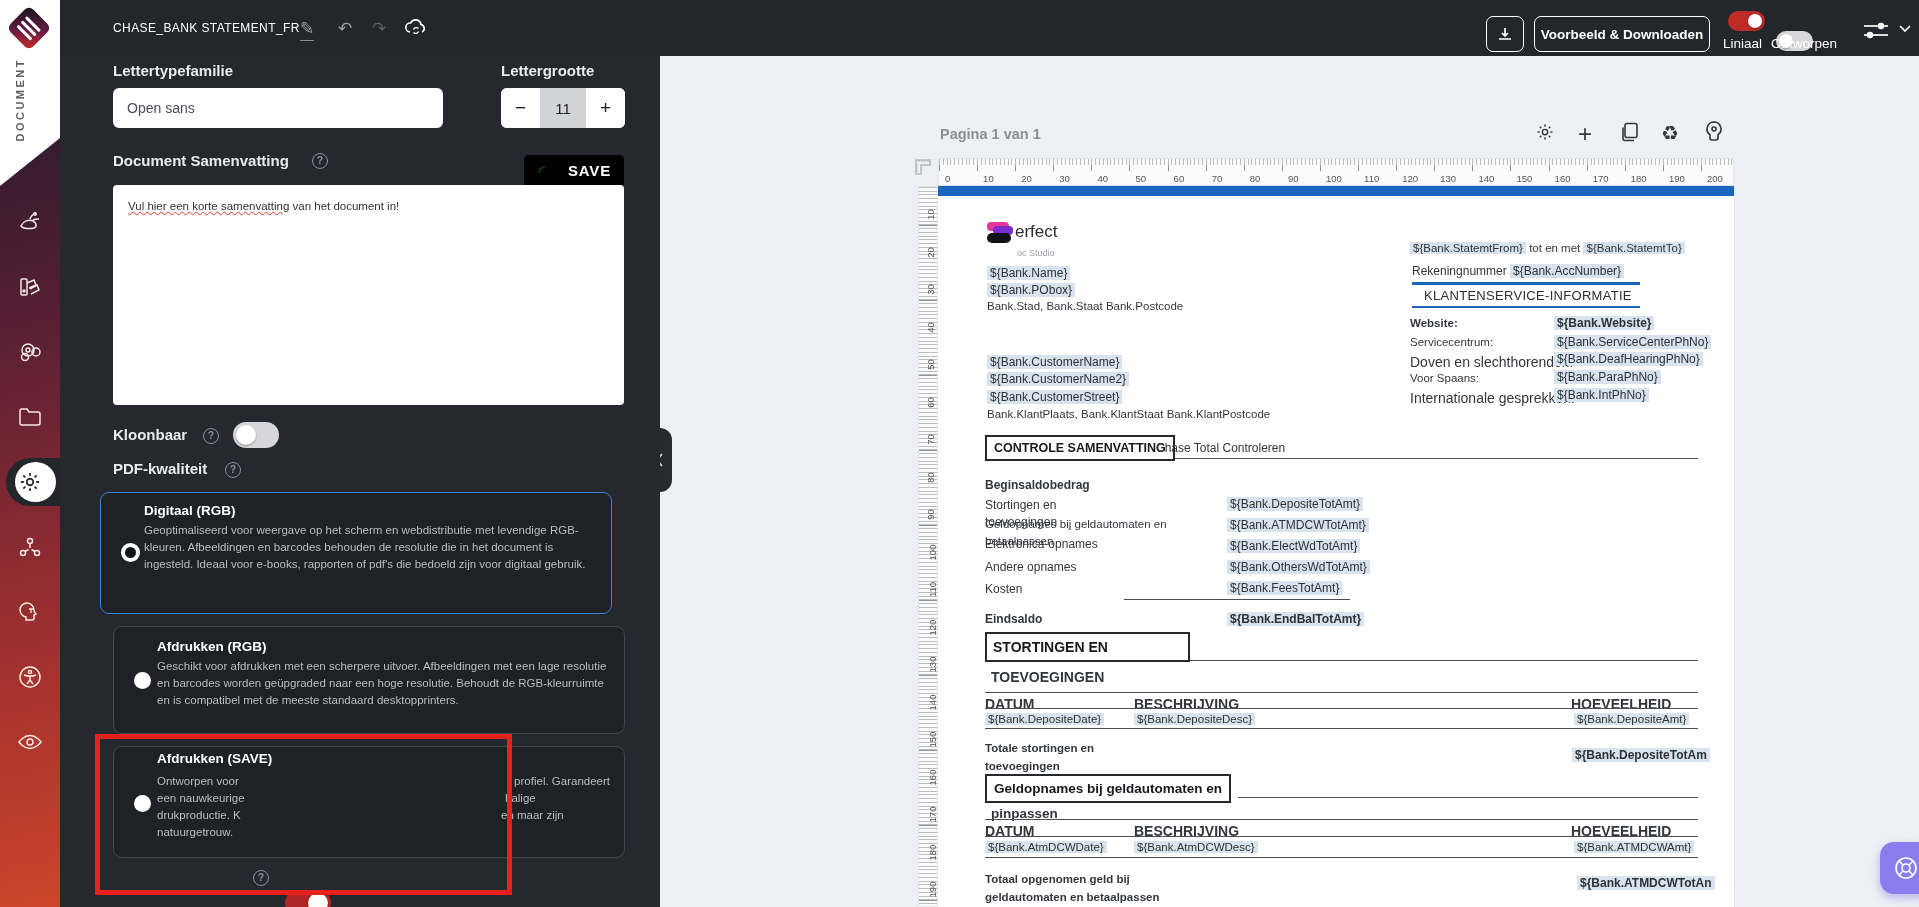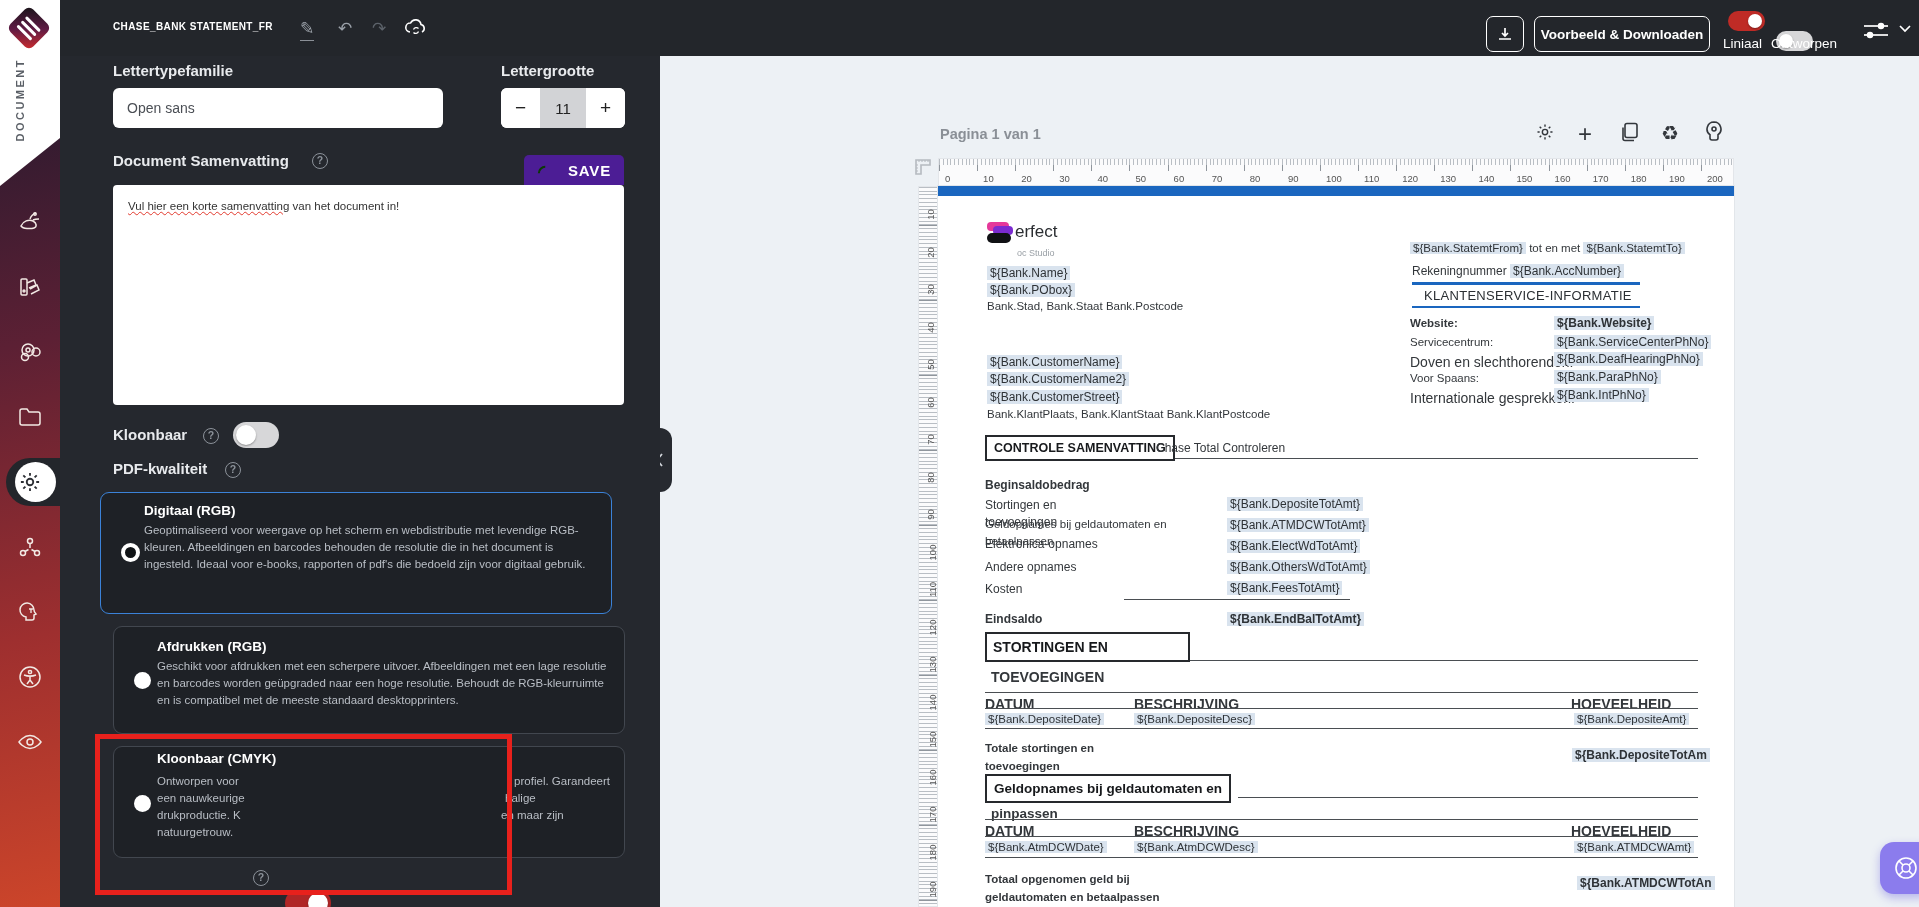--- a/index.html
+++ b/index.html
@@ -1,29 +1,29 @@
 <!DOCTYPE html>
 <html><head>
 <meta charset="utf-8">
 <style>
   *{margin:0;padding:0;box-sizing:border-box}
   html,body{width:1919px;height:907px;overflow:hidden;font-family:"Liberation Sans",sans-serif;background:#edf1f5}
   .abs{position:absolute}
   
   .topbar{left:0;top:0;width:1919px;height:56px;background:#23262b;z-index:3}
   .panel{left:60px;top:0;width:600px;height:907px;background:#25282e;z-index:2;color:#e8eaed}
-  .ptitle{font-size:10px;font-weight:700;letter-spacing:.4px;color:#fff}
+  .ptitle{font-size:12px;font-weight:400;letter-spacing:.4px;color:#fff}
   .ticon{color:#9aa0a8;font-size:17px}
   .lbl{font-size:15px;font-weight:700;color:#e8eaed}
   .help{display:inline-block;width:16px;height:16px;border:1.5px solid #8c929a;border-radius:50%;color:#8c929a;font-size:10.5px;line-height:13px;text-align:center;font-weight:700;vertical-align:middle}
   .inputbox{background:#fff;border-radius:6px;color:#4b4f55;font-size:14px;display:flex;align-items:center;padding-left:14px}
   .stepper{background:#fff;border-radius:6px;display:flex;overflow:hidden;height:40px}
   .stepper .btn{width:39px;display:flex;align-items:center;justify-content:center;font-size:19px;color:#222;background:#fff;cursor:pointer}
   .stepper .val{width:46px;display:flex;align-items:center;justify-content:center;font-size:15px;color:#222;background:#d2d3d6}
-  .savebtn{background:#4c1d95;color:#fff;font-weight:700;font-size:15px;letter-spacing:.8px;border-radius:5px 5px 0 0;display:flex;align-items:center;justify-content:center;gap:20px}
+  .savebtn{background:#000000;color:#fff;font-weight:700;font-size:15px;letter-spacing:.8px;border-radius:5px 5px 0 0;display:flex;align-items:center;justify-content:center;gap:20px}
   .textarea{background:#fff;border-radius:4px;color:#333;font-size:11.5px;padding:13px 15px;line-height:1.4}
   .wavy{text-decoration:underline;text-decoration-style:wavy;text-decoration-color:#e23a2e;text-decoration-thickness:1px}
   .toggle{border-radius:13px;position:relative}
   .toggle .knob{position:absolute;top:3px;background:#fff;border-radius:50%;box-shadow:0 1px 2px rgba(0,0,0,.35)}
   .card{background:#1e2126;border:1.5px solid #42474f;border-radius:9px;position:absolute;left:113px;width:512px}
   .card.sel{border-color:#3b82d8}
   .radio{position:absolute;left:20px;width:17px;height:17px;border-radius:50%;background:#fff}
   .radio.on{width:19px;height:19px;border:4.5px solid #fff;background:#101316}
   .ctitle{font-size:13.5px;font-weight:700;color:#fff}
   .cdesc{font-size:11.5px;color:#b9bec5;line-height:17px}
@@ -151,21 +151,21 @@
   </div>
 
   <div class="card" style="left:53px;top:626px;height:108px">
     <span class="radio" style="top:45px"></span>
     <div class="abs ctitle" style="left:43px;top:12px">Afdrukken (RGB)</div>
     <div class="abs cdesc" style="left:43px;top:31px;width:452px;white-space:normal">Geschikt voor afdrukken met een scherpere uitvoer. Afbeeldingen met een lage resolutie en barcodes worden geüpgraded naar een hoge resolutie. Behoudt de RGB-kleurruimte en is compatibel met de meeste standaard desktopprinters.</div>
   </div>
 
   <div class="card" style="left:53px;top:746px;height:112px">
     <span class="radio" style="top:48px"></span>
-    <div class="abs ctitle" style="left:43px;top:4px">Kloonbaar (CMYK)</div>
+    <div class="abs ctitle" style="left:43px;top:4px">Afdrukken (SAVE)</div>
     <div class="abs cdesc" style="left:43px;top:26px">Ontworpen voor</div>
     <div class="abs cdesc" style="right:14px;top:26px">profiel. Garandeert</div>
     <div class="abs cdesc" style="left:43px;top:43px">een nauwkeurige</div>
     <div class="abs cdesc" style="left:391px;top:43px">halige</div>
     <div class="abs cdesc" style="left:43px;top:60px">drukproductie. K</div>
     <div class="abs cdesc" style="left:387px;top:60px">en maar zijn</div>
     <div class="abs cdesc" style="left:43px;top:77px">natuurgetrouw.</div>
   </div>
 
 

